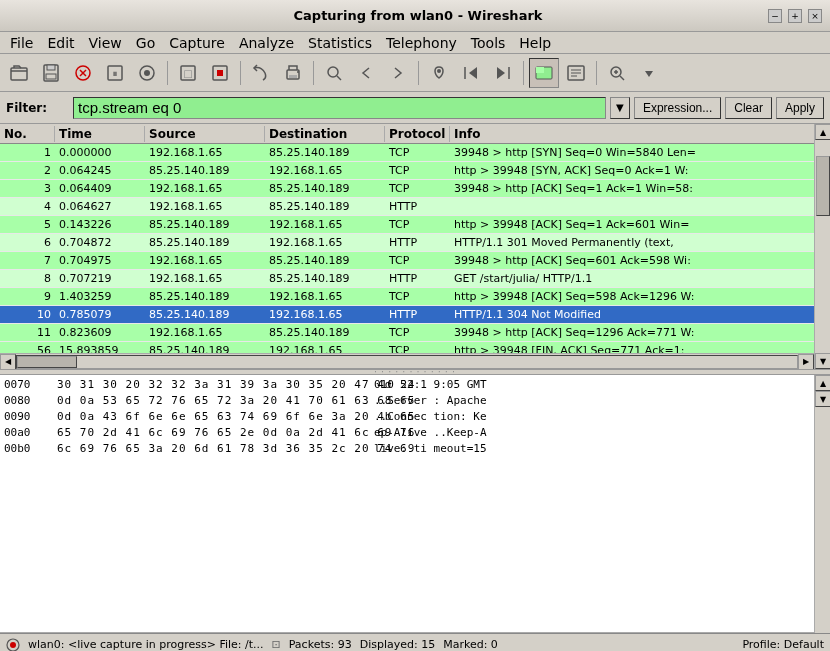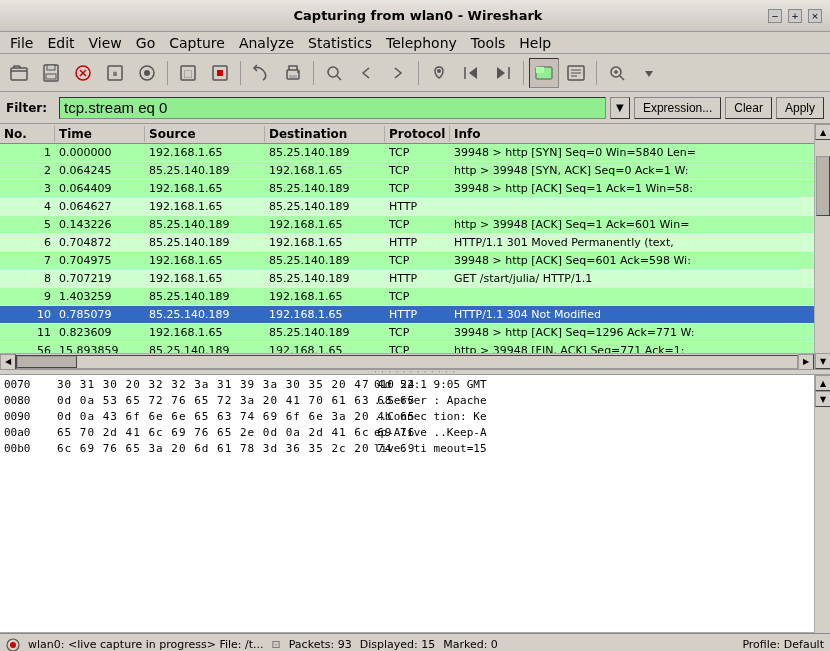--- a/index.html
+++ b/index.html
@@ -78,21 +78,21 @@
     
     .filterbar {
       background: #d4d0c8;
       height: 32px;
       display: flex;
       align-items: center;
       padding: 2px 6px;
       border-bottom: 1px solid #999;
       gap: 4px;
     }
-    .filter-label { font-size: 12px; font-weight: bold; margin-right: 8px; }
+    .filter-label { font-size: 12px; font-weight: bold; margin-right: 22px; }
     .filter-input {
       flex: 1;
       height: 22px;
       background: #90ee90;
       border: 1px inset #888;
       padding: 0 4px;
       font-size: 15px;
     }
     .filter-dropdown {
       width: 20px;
@@ -535,20 +535,21 @@
             <div class="col-dst">85.25.140.189</div>
             <div class="col-proto">HTTP</div>
             <div class="col-info">GET /start/julia/ HTTP/1.1</div>
           </div>
           <div class="packet-row" style="background: rgb(168, 255, 168); color: black;">
             <div class="col-no" style="text-align: right;">9</div>
             <div class="col-time">1.403259</div>
             <div class="col-src">85.25.140.189</div>
             <div class="col-dst">192.168.1.65</div>
             <div class="col-proto">TCP</div>
+            <div class="col-info">http &gt; 39948 [ACK] Seq=598 Ack=1296 W:</div>
           </div>
           <div class="packet-row" style="background: rgb(49, 106, 197); color: white;">
             <div class="col-no" style="text-align: right;">10</div>
             <div class="col-time">0.785079</div>
             <div class="col-src">85.25.140.189</div>
             <div class="col-dst">192.168.1.65</div>
             <div class="col-proto">HTTP</div>
             <div class="col-info">HTTP/1.1 304 Not Modified</div>
           </div>
           <div class="packet-row" style="background: rgb(168, 255, 168); color: black;">

